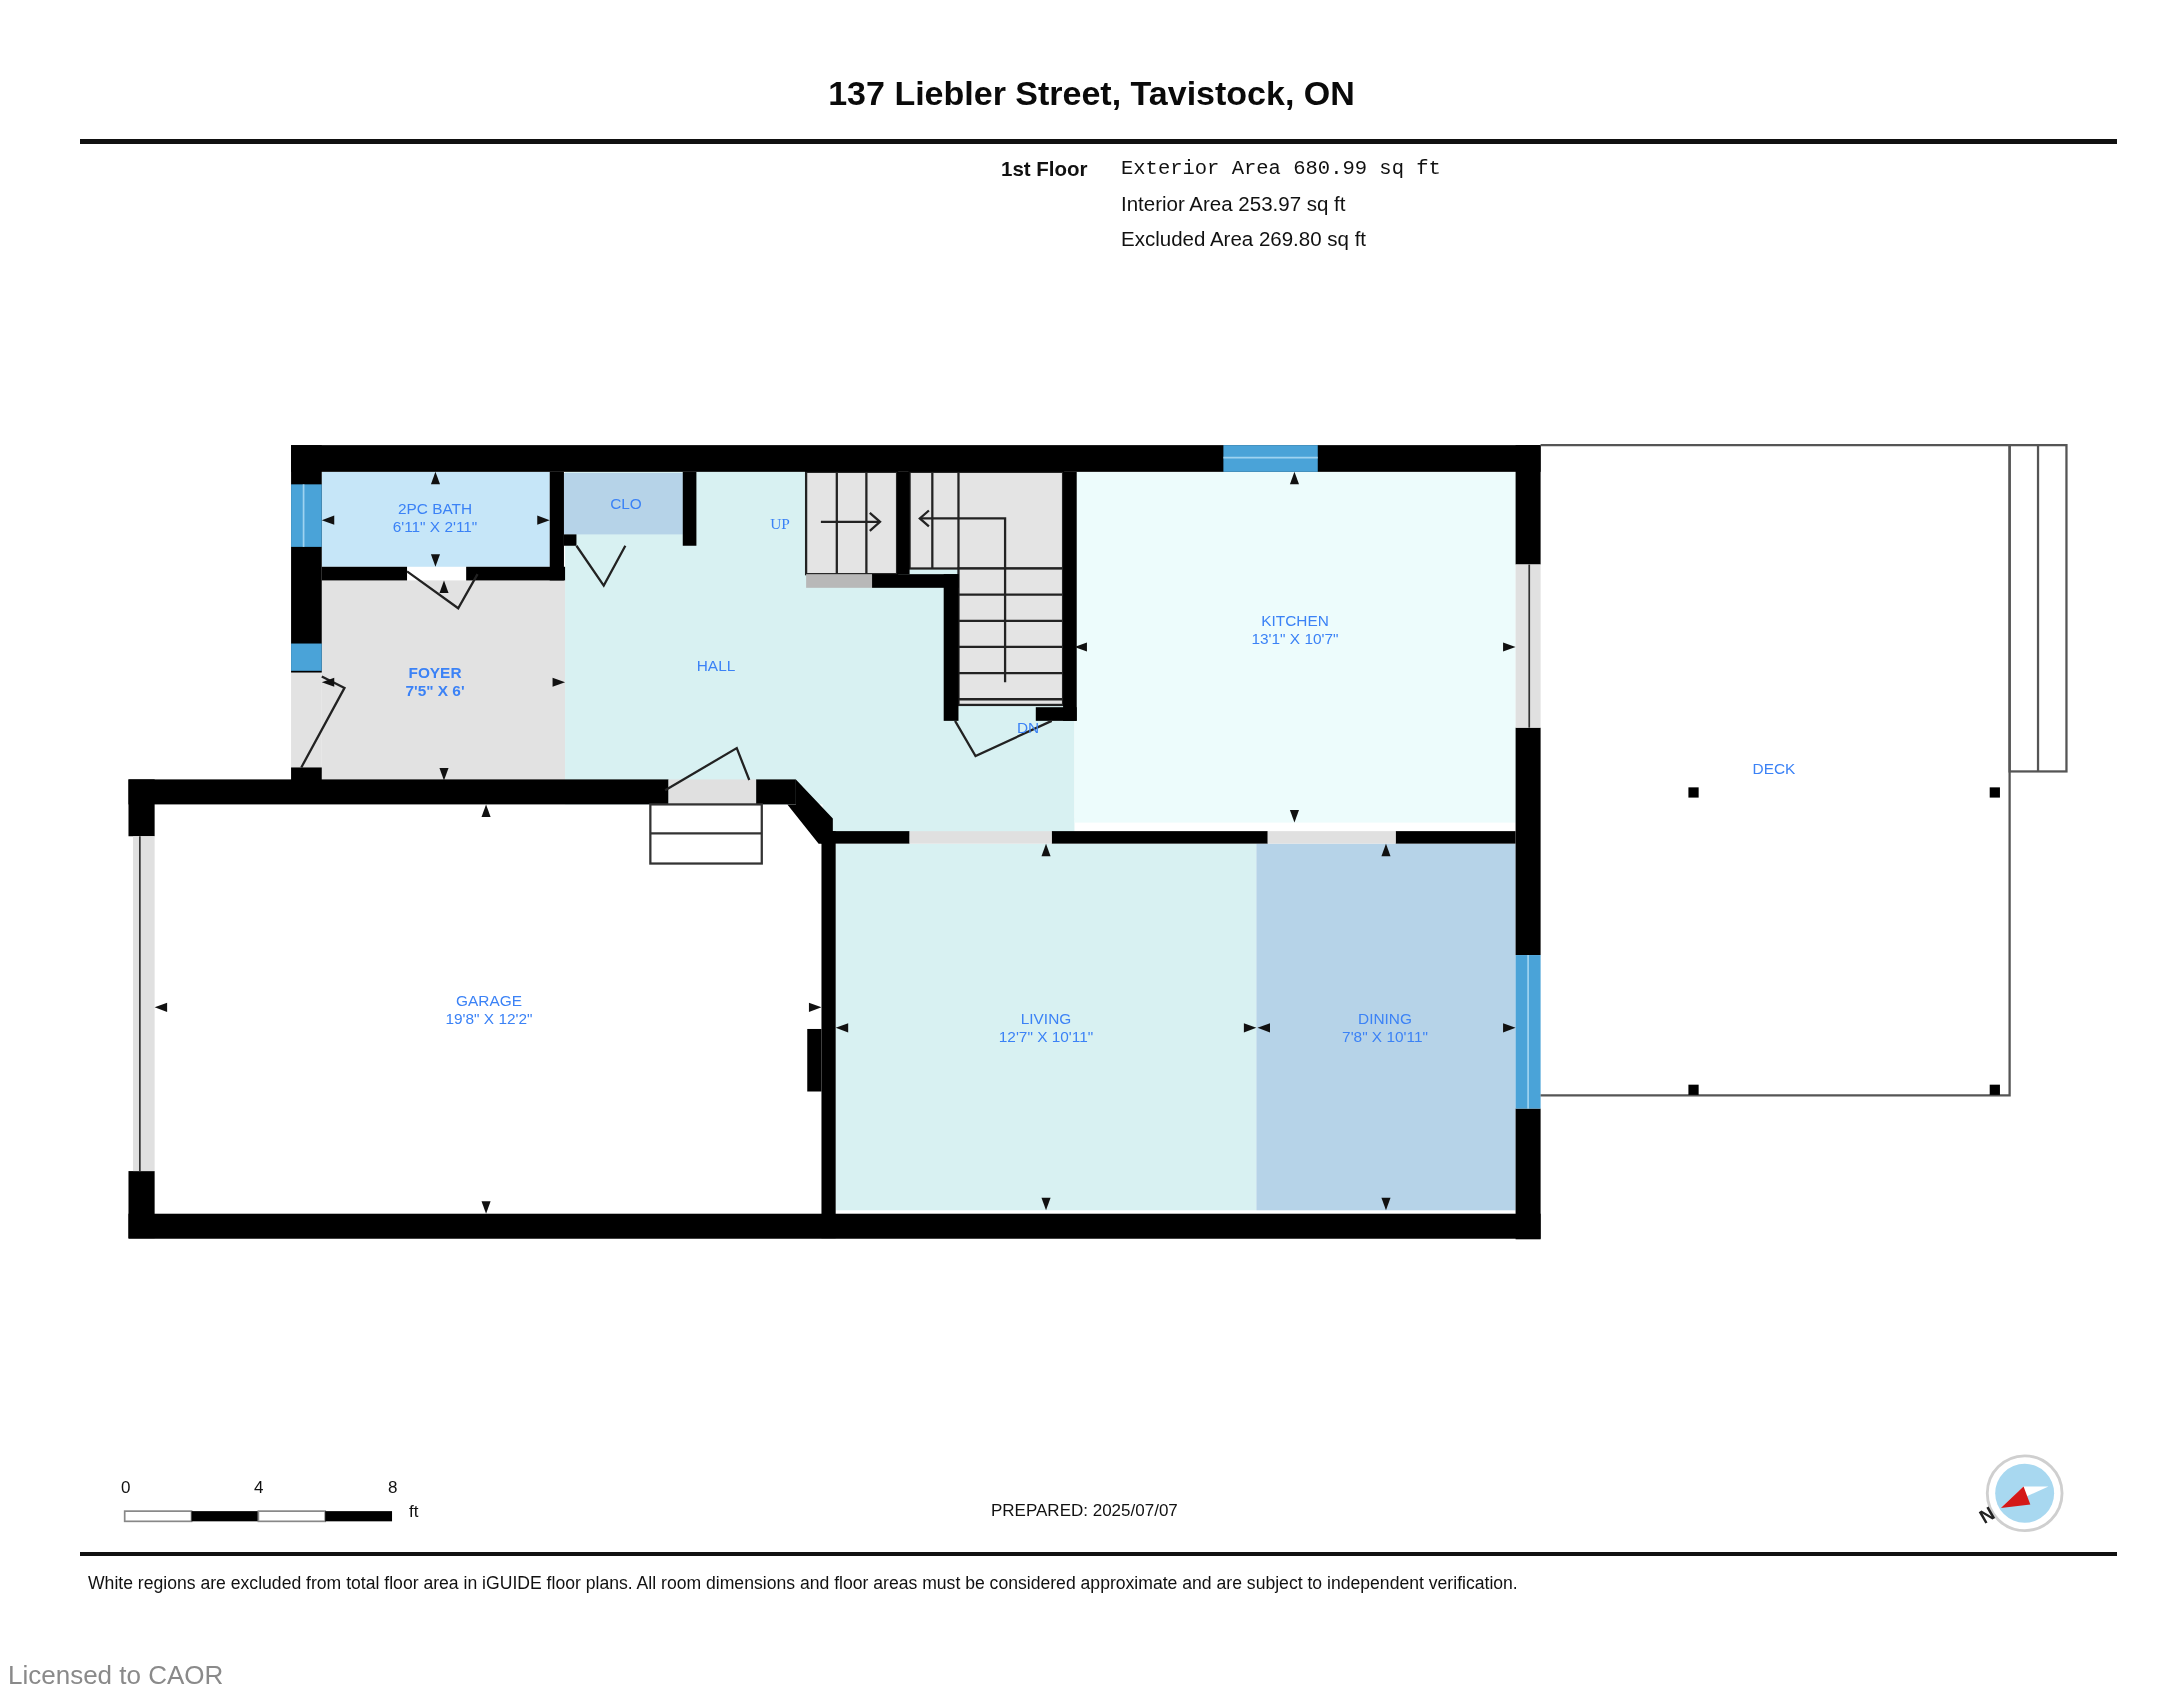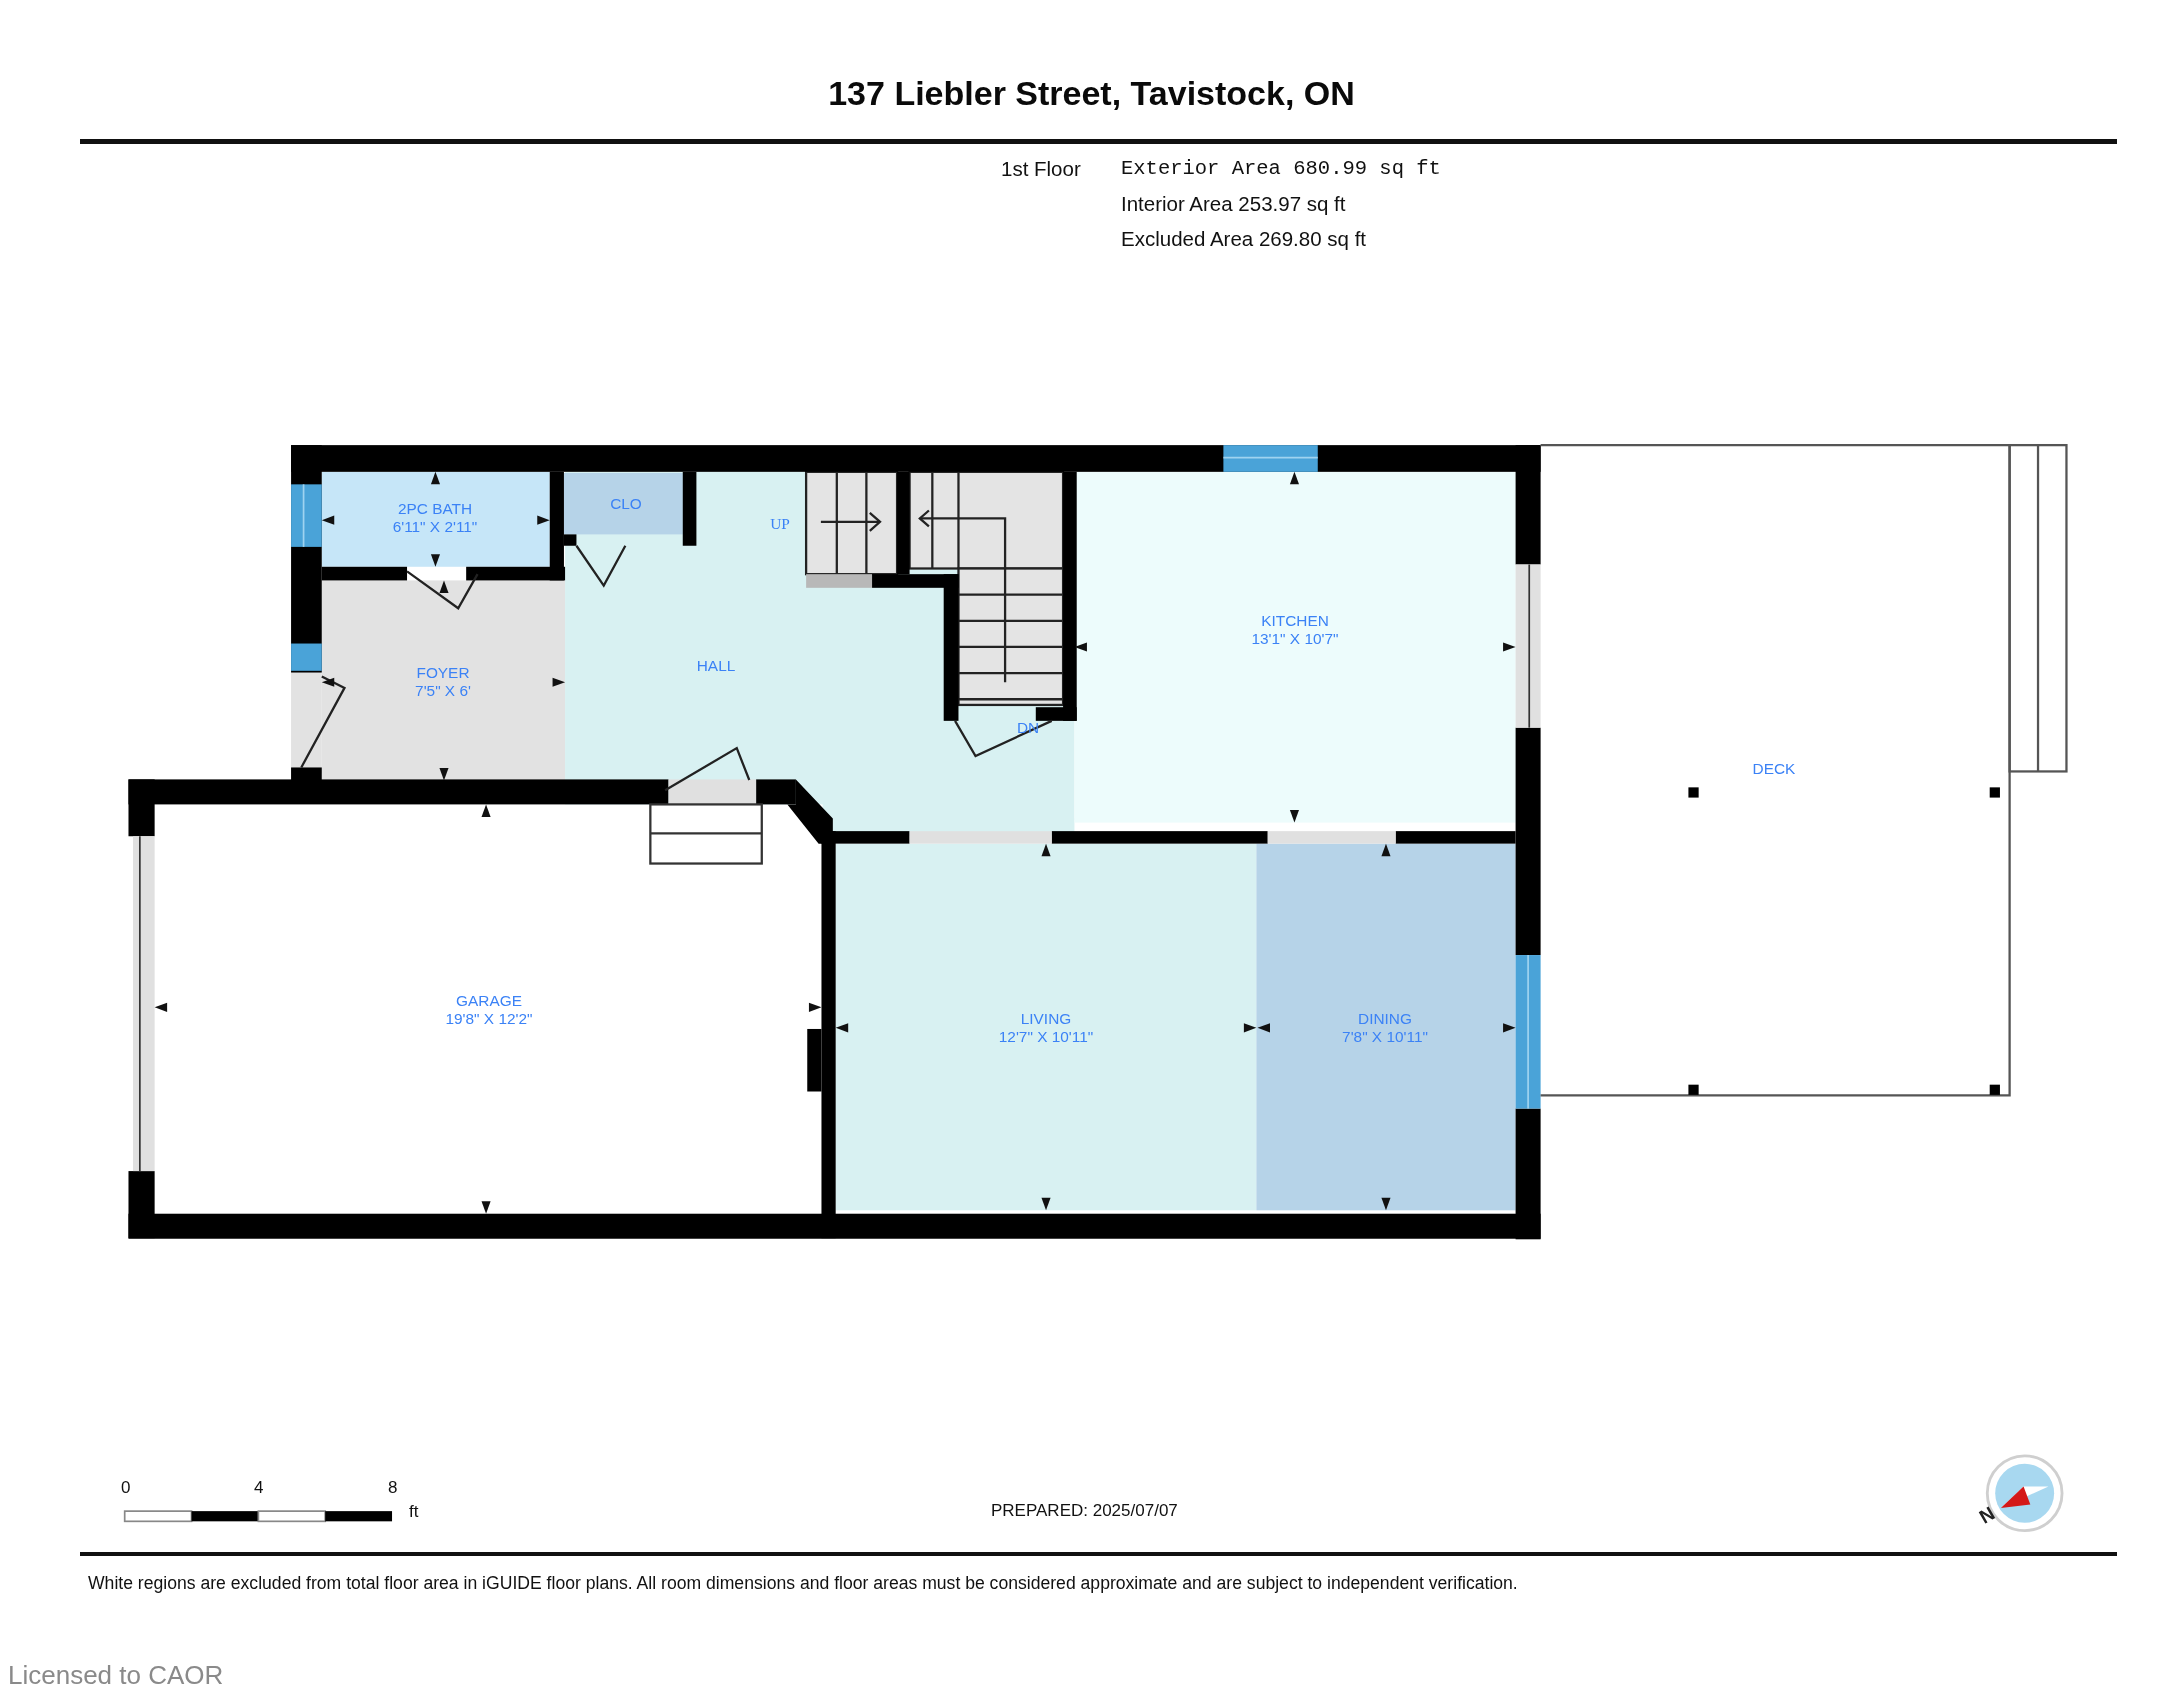--- a/index.html
+++ b/index.html
@@ -1,20 +1,20 @@
 <!DOCTYPE html>
 <html style="font-size:9px"><head>
 <meta charset="utf-8">
 <style>
   html,body{margin:0;padding:0;background:#ffffff;}
   body{width:2183px;height:1685px;position:relative;overflow:hidden;font-family:"Liberation Sans",sans-serif;color:#111;}
   .abs{position:absolute;}
   .title{left:0;width:2183px;top:74px;text-align:center;font-size:34px;font-weight:bold;letter-spacing:0px;color:#0a0a0a;}
   .rule{left:80px;width:2037px;height:4.5px;background:#111;}
-  .floor-label{font-size:20.5px;font-weight:normal;color:#111;}
+  .floor-label{font-size:20.5px;font-weight:bold;color:#111;}
   .area-line{font-size:20.5px;color:#111;}
   .plan{left:0;top:0;}
   .room-label{font-size:15.4px;color:#3b82f6;text-align:center;line-height:18px;text-transform:uppercase;}
   .footer-text{font-size:17px;color:#111;}
   .disclaimer{font-size:17.6px;color:#111;}
   .licensed{font-size:26px;color:#8a8a8a;}
 </style>
 </head>
 <body>
 
@@ -173,21 +173,21 @@
 </div>
 <div class="abs room-label" style="left:589px;top:495px;width:74px;">
   <div>CLO</div>
 </div>
 <div class="abs room-label" style="left:743px;top:515px;width:74px;font-family:Liberation Serif, serif;">
   <div>UP</div>
 </div>
 <div class="abs room-label" style="left:991px;top:719px;width:74px;">
   <div>DN</div>
 </div>
-<div class="abs room-label" style="left:375px;top:664px;width:136px;">
+<div class="abs room-label" style="left:367px;top:664px;width:136px;font-weight:bold;">
   <div>FOYER</div>
   <div>7'5" x 6'</div>
 </div>
 <div class="abs room-label" style="left:648px;top:657px;width:136px;text-align:center;">
   <div>HALL</div>
 </div>
 <div class="abs room-label" style="left:1204px;top:612px;width:182px;">
   <div>KITCHEN</div>
   <div>13'1" x 10'7"</div>
 </div>

